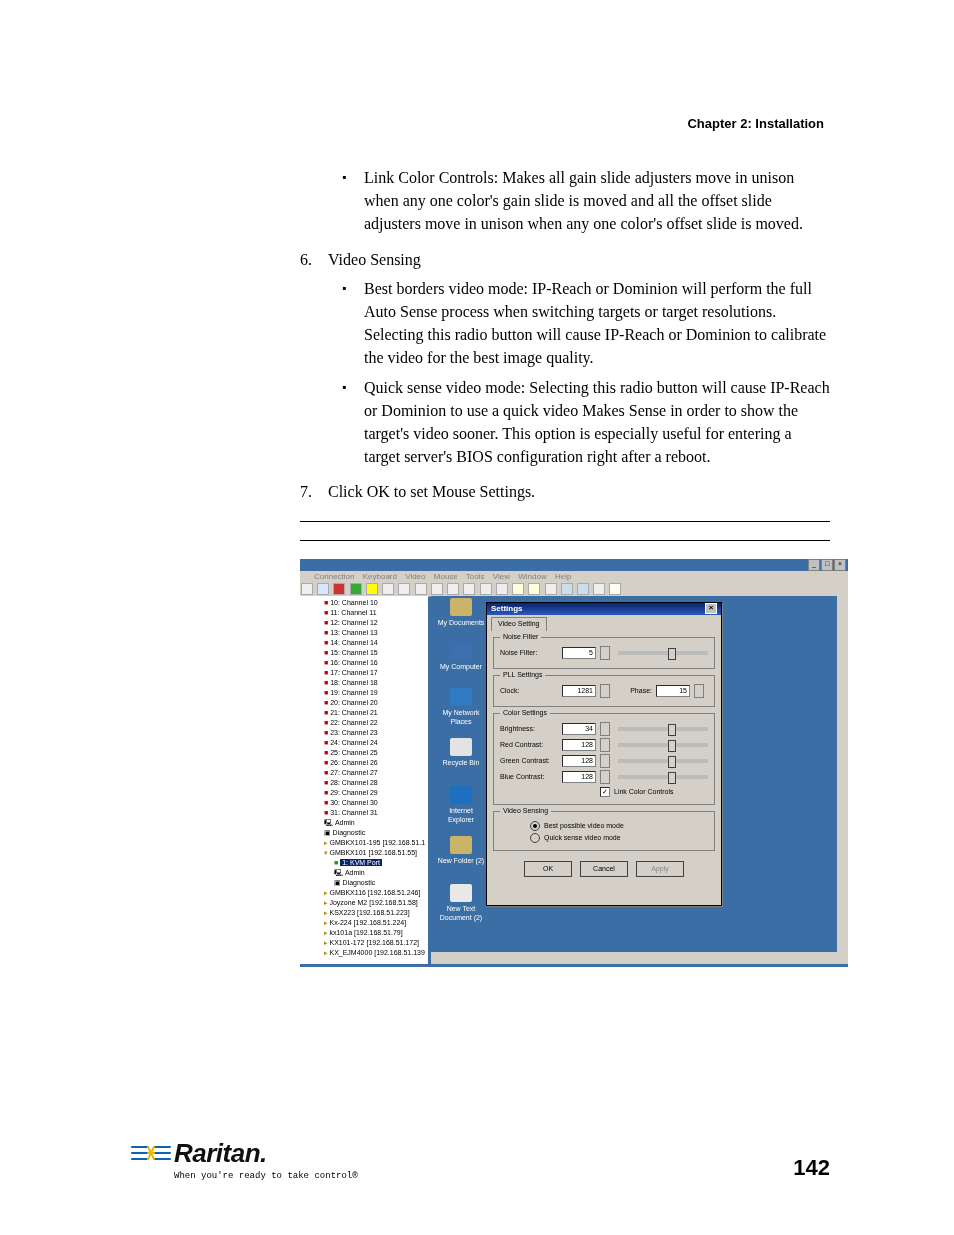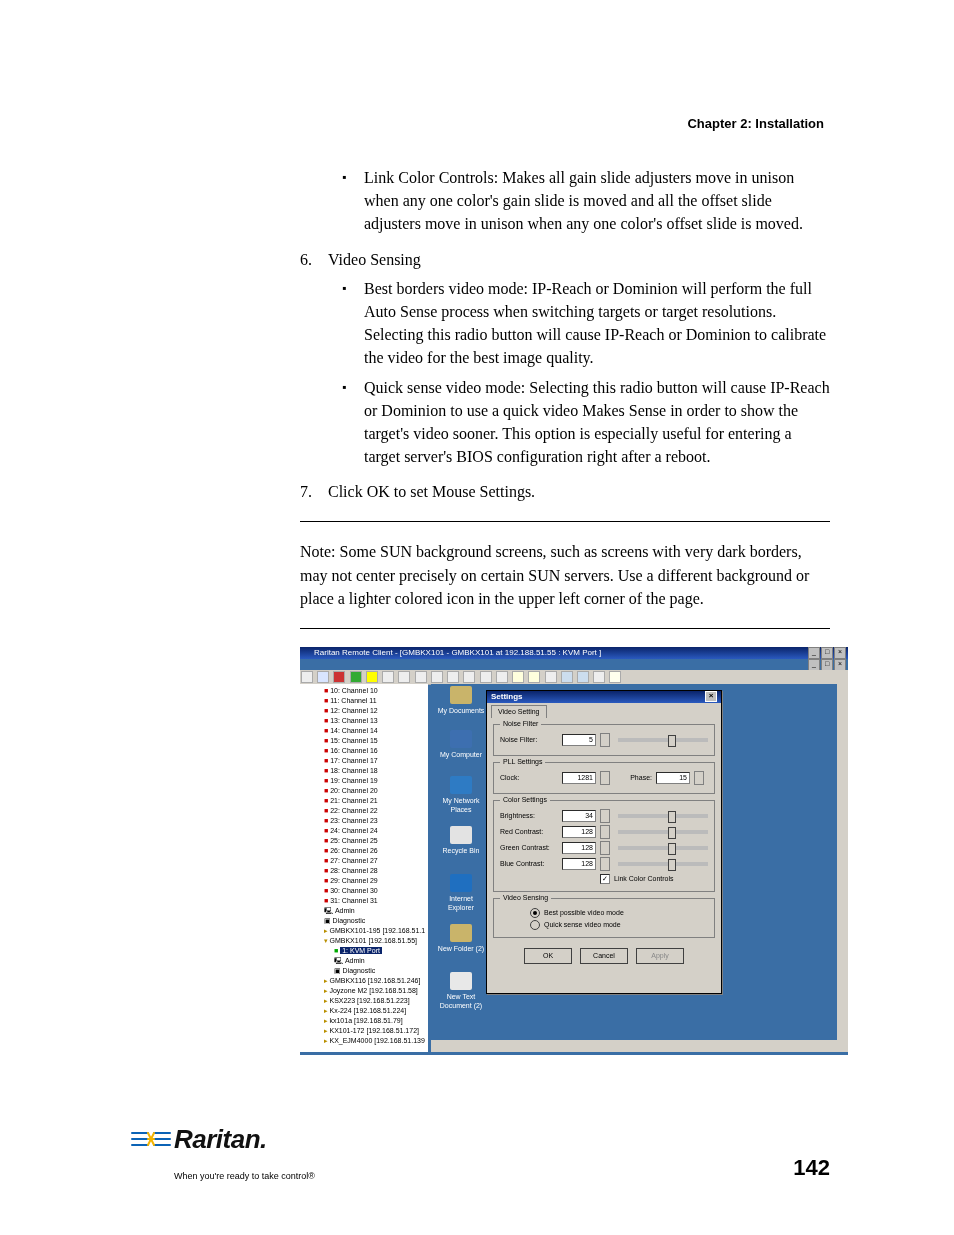--- a/index.html
+++ b/index.html
@@ -340,23 +340,23 @@
     font-family: Arial, Helvetica, sans-serif;
     font-weight: 900;
     font-style: italic;
     font-size: 26px;
     letter-spacing: -0.5px;
     color: #111;
     margin-left: 2px;
     text-align: center;
   }
   .logo-tag {
-    font-family: Liberation Sans, sans-serif;
+    font-family: Liberation Mono, monospace;
     font-size: 9px;
-    margin-top: 16px;
+    margin-top: 2px;
     margin-left: 44px;
   }
   .page-num {
     font-family: Arial, Helvetica, sans-serif;
     font-weight: 900;
     font-size: 22px;
   }
 </style>
 </head>
 <body>
@@ -386,40 +386,46 @@
       <span class="blt">▪</span>
       <span>Quick sense video mode: Selecting this radio button will cause IP-Reach or Dominion to use a quick video Makes Sense in order to show the target's video sooner. This option is especially useful for entering a target server's BIOS configuration right after a reboot.</span>
     </div>
 
     <div class="num-item">
       <span class="num">7.</span>
       <span>Click OK to set Mouse Settings.</span>
     </div>
 
     <hr class="rule">
-    <div class="note">Note: Some SUN background screens, such as screens with very dark borders, may not center precisely on certain SUN servers. Use a different background or place a lighter colored icon in the upper left corner of the page.</div>
     <hr class="rule">
 
 
     <div class="shot">
 
-      <div class="titlebar">
-        <span>Raritan Remote Client - [GMBKX101 - GMBKX101 at 192.188.51.55 : KVM Port ]</span>
-      </div>
       <div class="winbtns">
         <div class="winbtn">_</div>
         <div class="winbtn">□</div>
         <div class="winbtn">×</div>
       </div>
       <div class="winbtns" style="top:12px">
         <div class="winbtn">_</div>
         <div class="winbtn">□</div>
         <div class="winbtn">×</div>
       </div>
 
+      <div class="menubar">
+        <span>Connection</span>
+        <span>Keyboard</span>
+        <span>Video</span>
+        <span>Mouse</span>
+        <span>Tools</span>
+        <span>View</span>
+        <span>Window</span>
+        <span>Help</span>
+      </div>
 
       <div class="toolbar">
         <span class="tbtn" style="background:#eee"></span>
         <span class="tbtn" style="background:#d9e5ff"></span>
         <span class="tbtn" style="background:#c33"></span>
         <span class="tbtn" style="background:#3a3"></span>
         <span class="tbtn" style="background:#ff0"></span>
         <span class="tbtn"></span>
         <span class="tbtn"></span>
         <span class="tbtn"></span>

